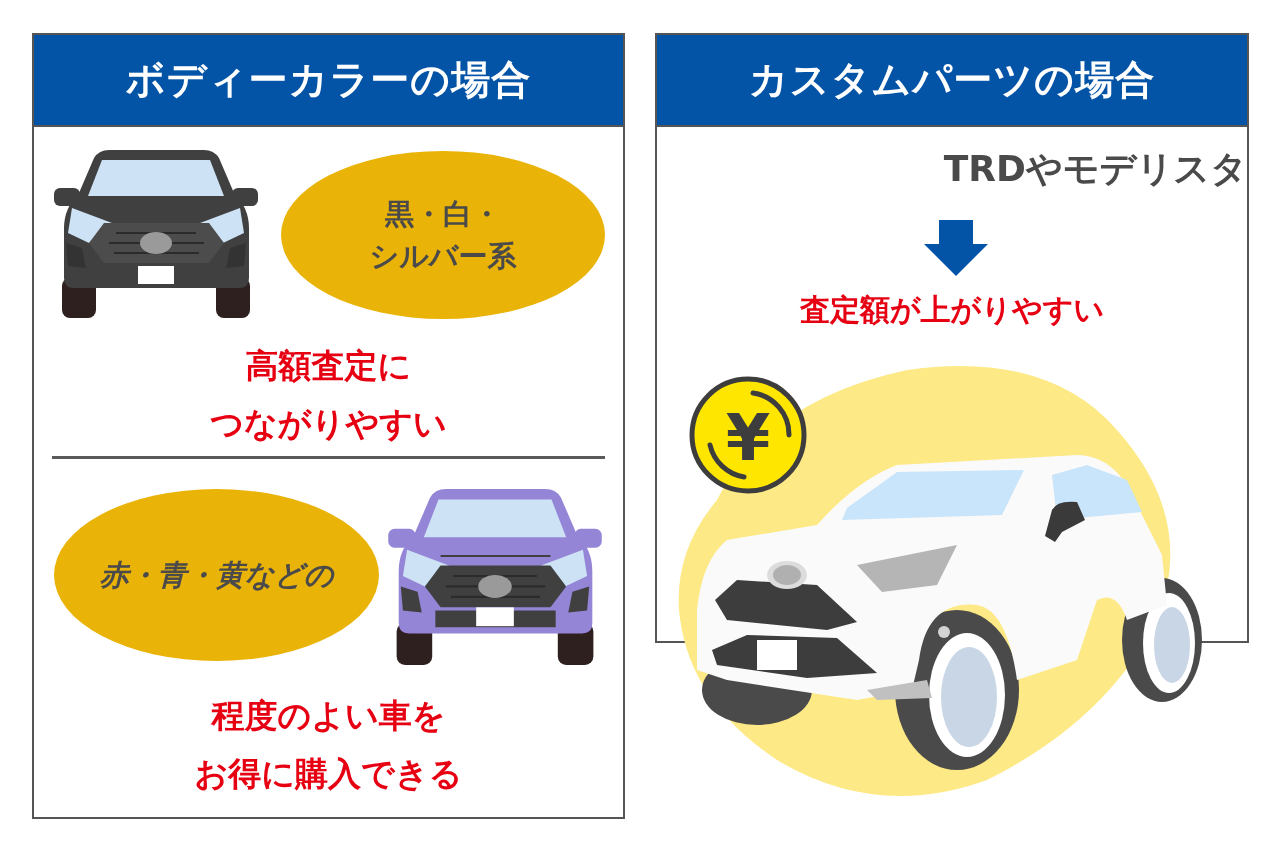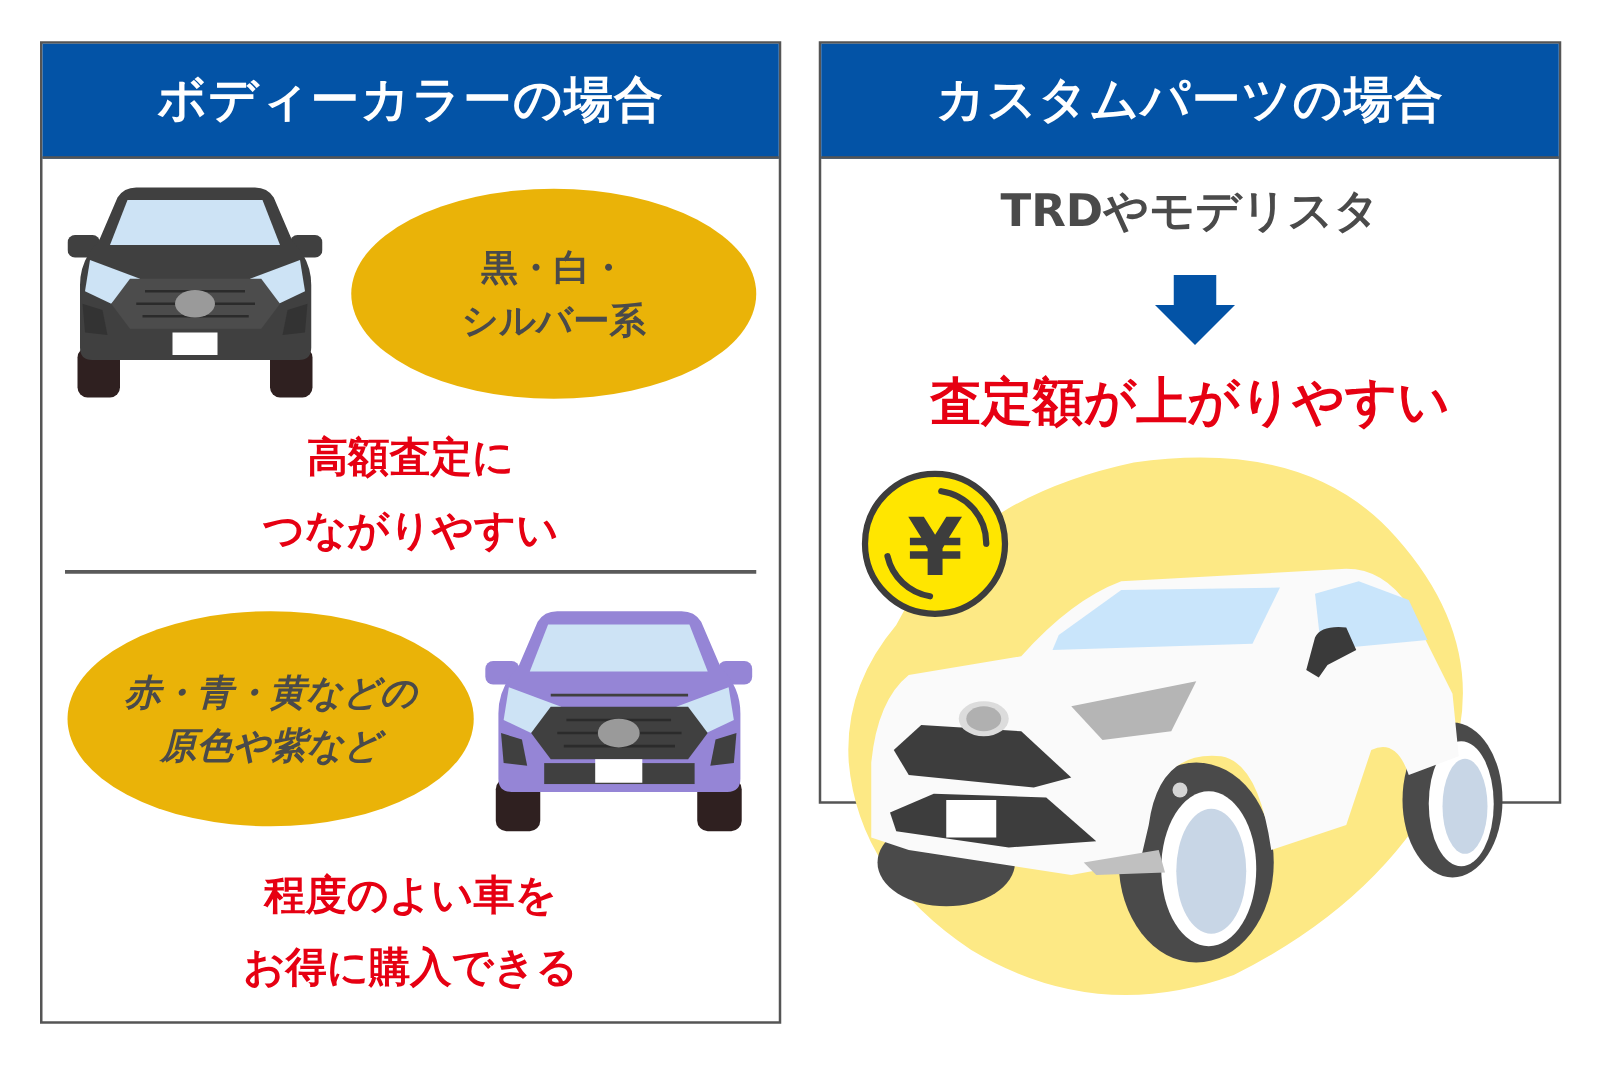--- a/index.html
+++ b/index.html
@@ -9,21 +9,21 @@
     #panel-left { left:32px; top:33px; width:593px; height:786px; }
     #panel-right { left:655px; top:33px; width:594px; height:610px; }
     .panel-header { position:absolute; left:0; top:0; right:0; height:90px; background:var(--hdr,#0353a6);
                     border-bottom:2px solid #555555; color:#fff; display:flex; align-items:center; justify-content:center;
                     font-weight:bold; font-size:39px; letter-spacing:1px; }
     .abs { position:absolute; }
     .ellipse { position:absolute; border-radius:50%; background:#eab308; display:flex; flex-direction:column;
                align-items:center; justify-content:center; color:#4a4a4a; font-weight:bold; font-size:29px; line-height:42px; text-align:center; }
     .red-text { position:absolute; color:#e60012; font-weight:bold; text-align:center; font-size:33px; line-height:58px; left:0; right:0; }
     .divider { position:absolute; left:18px; width:553px; top:421px; height:3px; background:#5a5a5a; }
-    .gray-title { position:absolute; left:0; right:0; text-align:center; color:#4a4a4a; font-weight:bold; font-size:36px; }
+    .gray-title { position:absolute; left:0; right:0; text-align:right; color:#4a4a4a; font-weight:bold; font-size:36px; }
     svg { display:block; }
   </style>
 </head>
 <body>
 
 <div id="panel-left" class="panel">
   <div class="panel-header">
     <span>ボディーカラーの場合</span>
   </div>
 
@@ -55,21 +55,20 @@
 
   <div class="red-text" style="top:302px;">
     <div>高額査定に</div>
     <div>つながりやすい</div>
   </div>
 
   <div class="divider"></div>
 
   <div class="ellipse" style="left:20px; top:454px; width:325px; height:172px;font-style:italic;">
     <span>赤・青・黄などの</span>
-    <span>原色や紫など</span>
   </div>
 
   <div class="abs" style="left:352px; top:452px; width:218px; height:180px;">
     <svg width="218" height="180" viewBox="0 0 204 172">
       <rect x="8" y="130" width="34" height="40" rx="8" fill="#2f2020"></rect>
       <rect x="162" y="130" width="34" height="40" rx="8" fill="#2f2020"></rect>
       <rect x="0" y="40" width="26" height="18" rx="6" fill="#9585d6"></rect>
       <rect x="178" y="40" width="26" height="18" rx="6" fill="#9585d6"></rect>
       <path d="M40 10 Q45 2 55 2 L150 2 Q160 2 165 10 L180 45 Q195 60 195 80 L195 130 Q195 140 185 140 L20 140 Q10 140 10 130 L10 80 Q10 60 25 45 Z" fill="#9585d6"></path>
       <path d="M48 12 L156 12 L170 48 L34 48 Z" fill="#cde3f5"></path>
@@ -101,21 +100,21 @@
 
   <div class="gray-title" style="top:110px;">TRDやモデリスタ</div>
 
   <div class="abs" style="left:267px; top:185px; width:64px; height:56px;">
     <svg width="64" height="56" viewBox="0 0 64 56">
       <rect x="15" y="0" width="34" height="24" fill="#0353a6"></rect>
       <polygon points="0,24 64,24 32,56" fill="#0353a6"></polygon>
     </svg>
   </div>
 
-  <div class="red-text" style="top:257px; font-size:41px;">査定額が上がりやすい</div>
+  <div class="red-text" style="top:246px; font-size:30px;">査定額が上がりやすい</div>
 
   <div class="abs" style="left:0; top:325px; width:590px; height:450px;">
     <svg width="590" height="450" viewBox="0 0 590 450">
       <path d="M60 140 Q110 40 250 10 Q390 -10 460 70 Q540 160 500 260 Q450 360 330 420 Q220 460 120 400 Q30 340 22 250 Q18 190 60 140 Z" fill="#fde985"></path>
 
       <ellipse cx="100" cy="330" rx="55" ry="35" fill="#4a4a4a"></ellipse>
       <ellipse cx="300" cy="330" rx="62" ry="80" fill="#4a4a4a"></ellipse>
       <ellipse cx="310" cy="335" rx="38" ry="62" fill="#ffffff"></ellipse>
       <ellipse cx="312" cy="337" rx="28" ry="50" fill="#c8d6e6"></ellipse>
       <ellipse cx="505" cy="280" rx="40" ry="62" fill="#4a4a4a"></ellipse>

